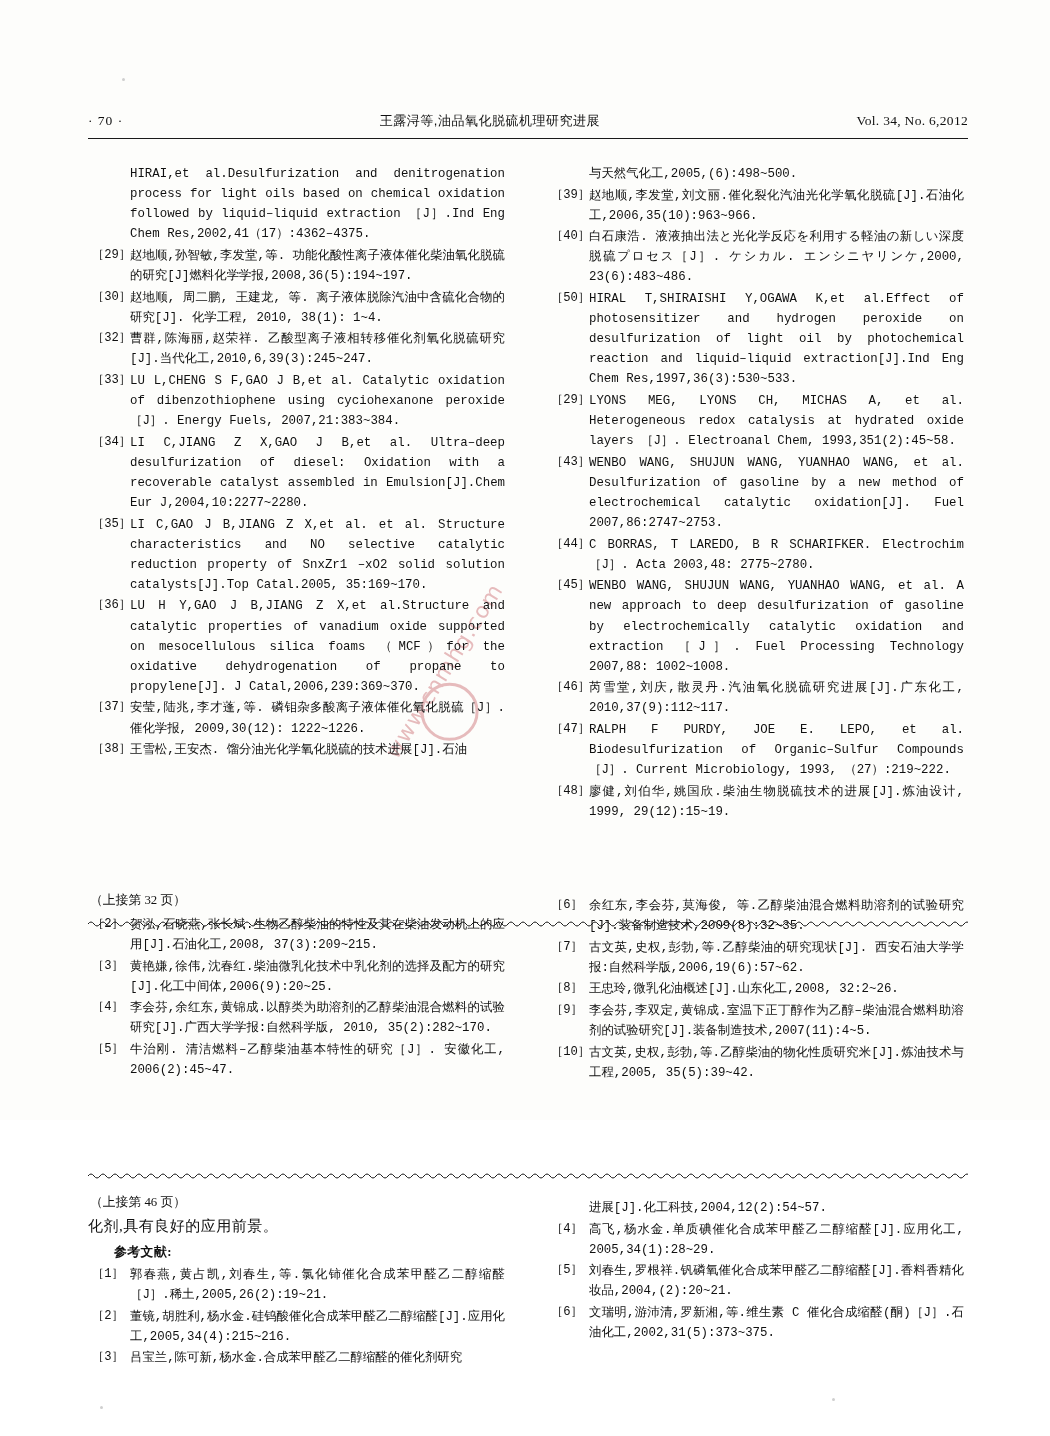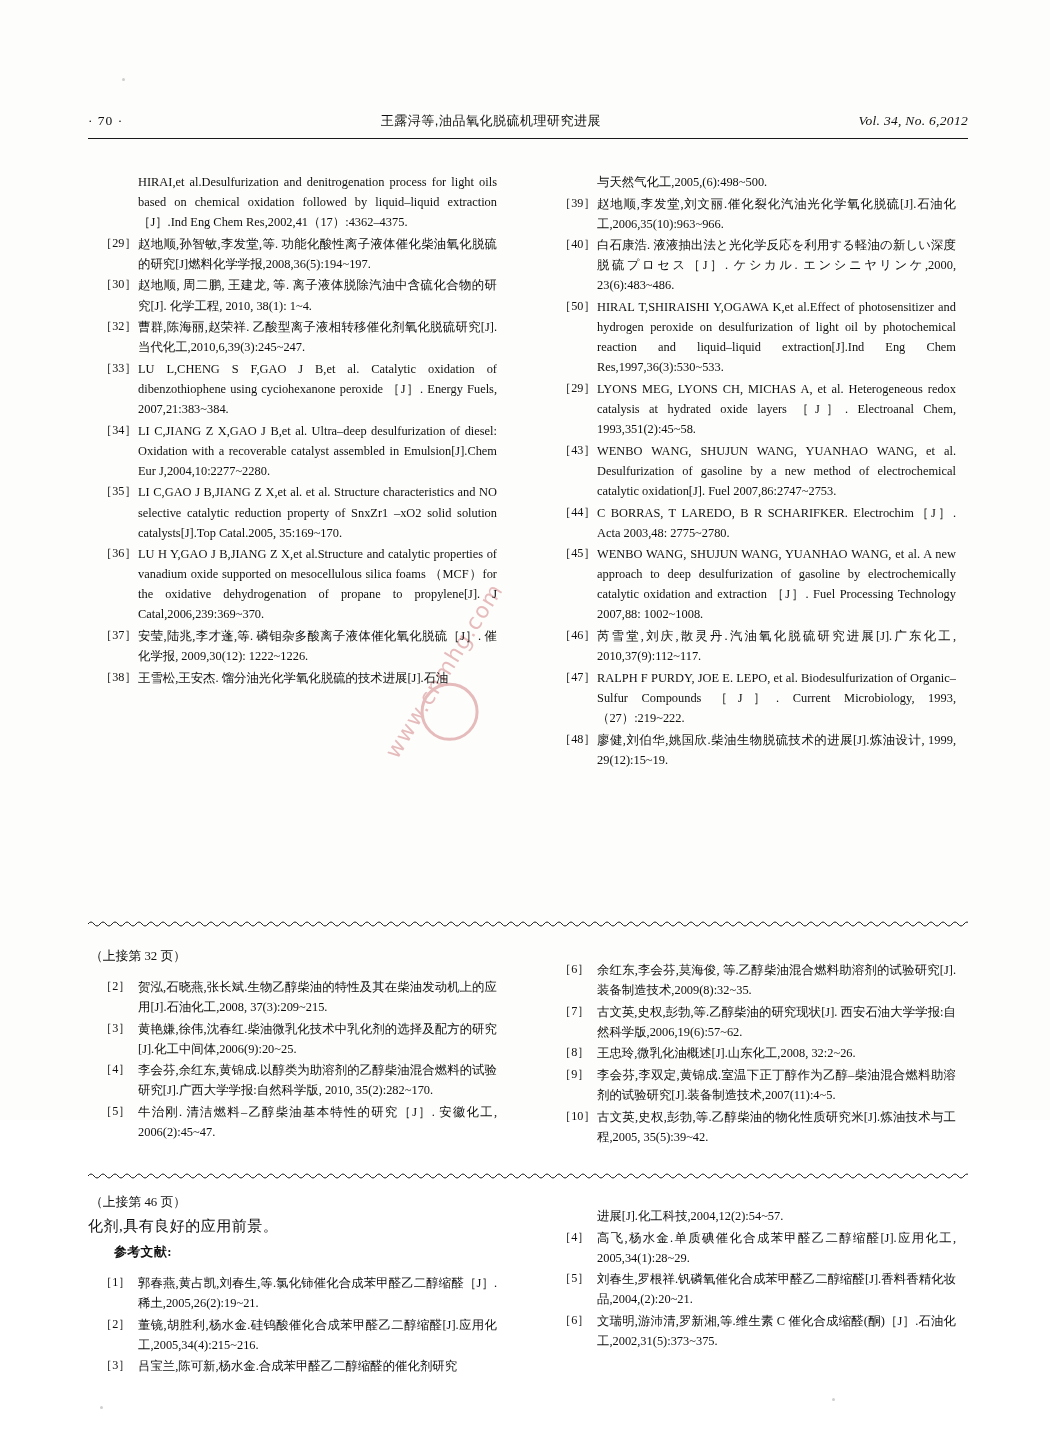--- a/index.html
+++ b/index.html
@@ -37,21 +37,20 @@
     letter-spacing: 1px;
   }
   .runhead .center {
     font-family: Liberation Sans, sans-serif;
     font-size: 13px;
     letter-spacing: 0.5px;
   }
   .runhead .vol {
     font-size: 13.5px;
     letter-spacing: 0.3px;
-    font-style: italic;
   }
   .rule {
     position: absolute;
     left: 88px;
     width: 880px;
     border-top: 1px solid #1a1a1a;
   }
   .rule.top { top: 138px; }
 
   
@@ -60,22 +59,23 @@
     left: 88px;
     width: 880px;
     display: flex;
     gap: 38px;
   }
   .col {
     width: 421px;
   }
   .refs {
     list-style: none;
-    margin: 12px;
+    margin: 4px;
     padding: 0;
+    font-family: Liberation Mono, monospace;
   }
   .ref {
     display: flex;
     align-items: flex-start;
     font-size: 12.4px;
     line-height: 1.62;
     margin-bottom: 1.5px;
   }
   .ref .num {
     flex: 0 0 auto;
@@ -103,21 +103,21 @@
     overflow: hidden;
   }
   .wave svg { display: block; }
 
   .contnote {
     font-size: 12.8px;
     margin: 0 0 6px 0;
     padding-left: 2px;
   }
 
-  #sec2 { top: 948px; }
+  #sec2 { top: 892px; }
   #sec3 { top: 1194px; }
 
   .wave1 { top: 920px; }
   .wave2 { top: 1172px; }
 
   .tailline {
     font-size: 15px;
     margin: 6px 0 8px 0;
     letter-spacing: 0.5px;
   }

